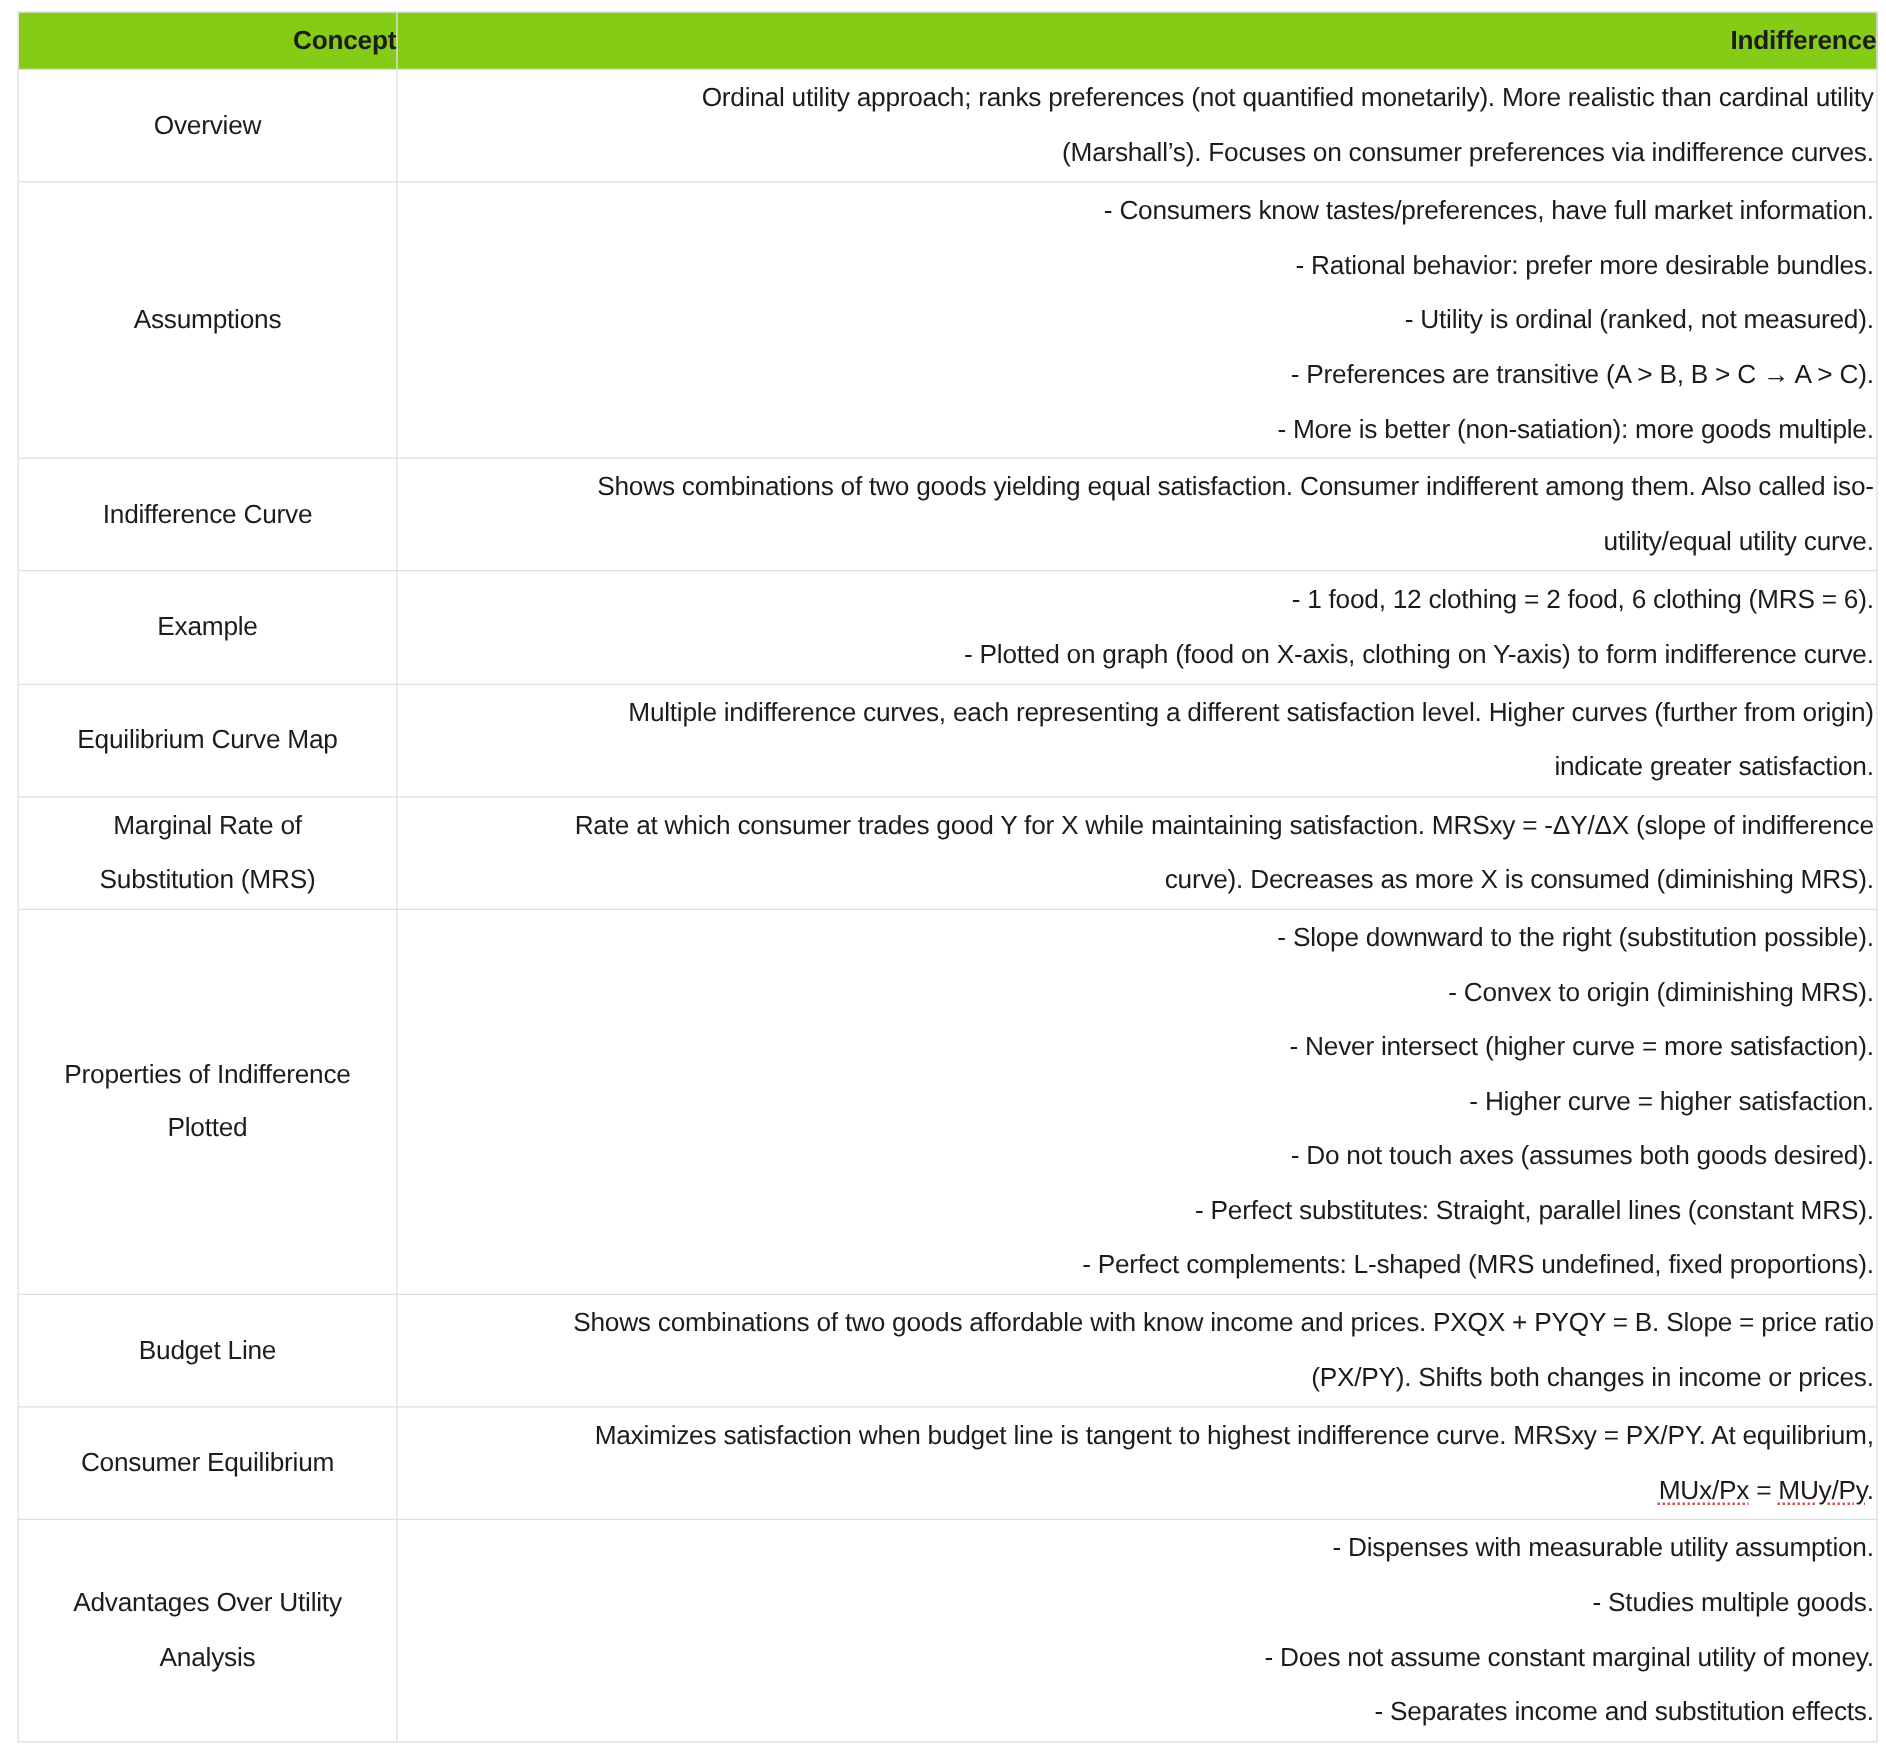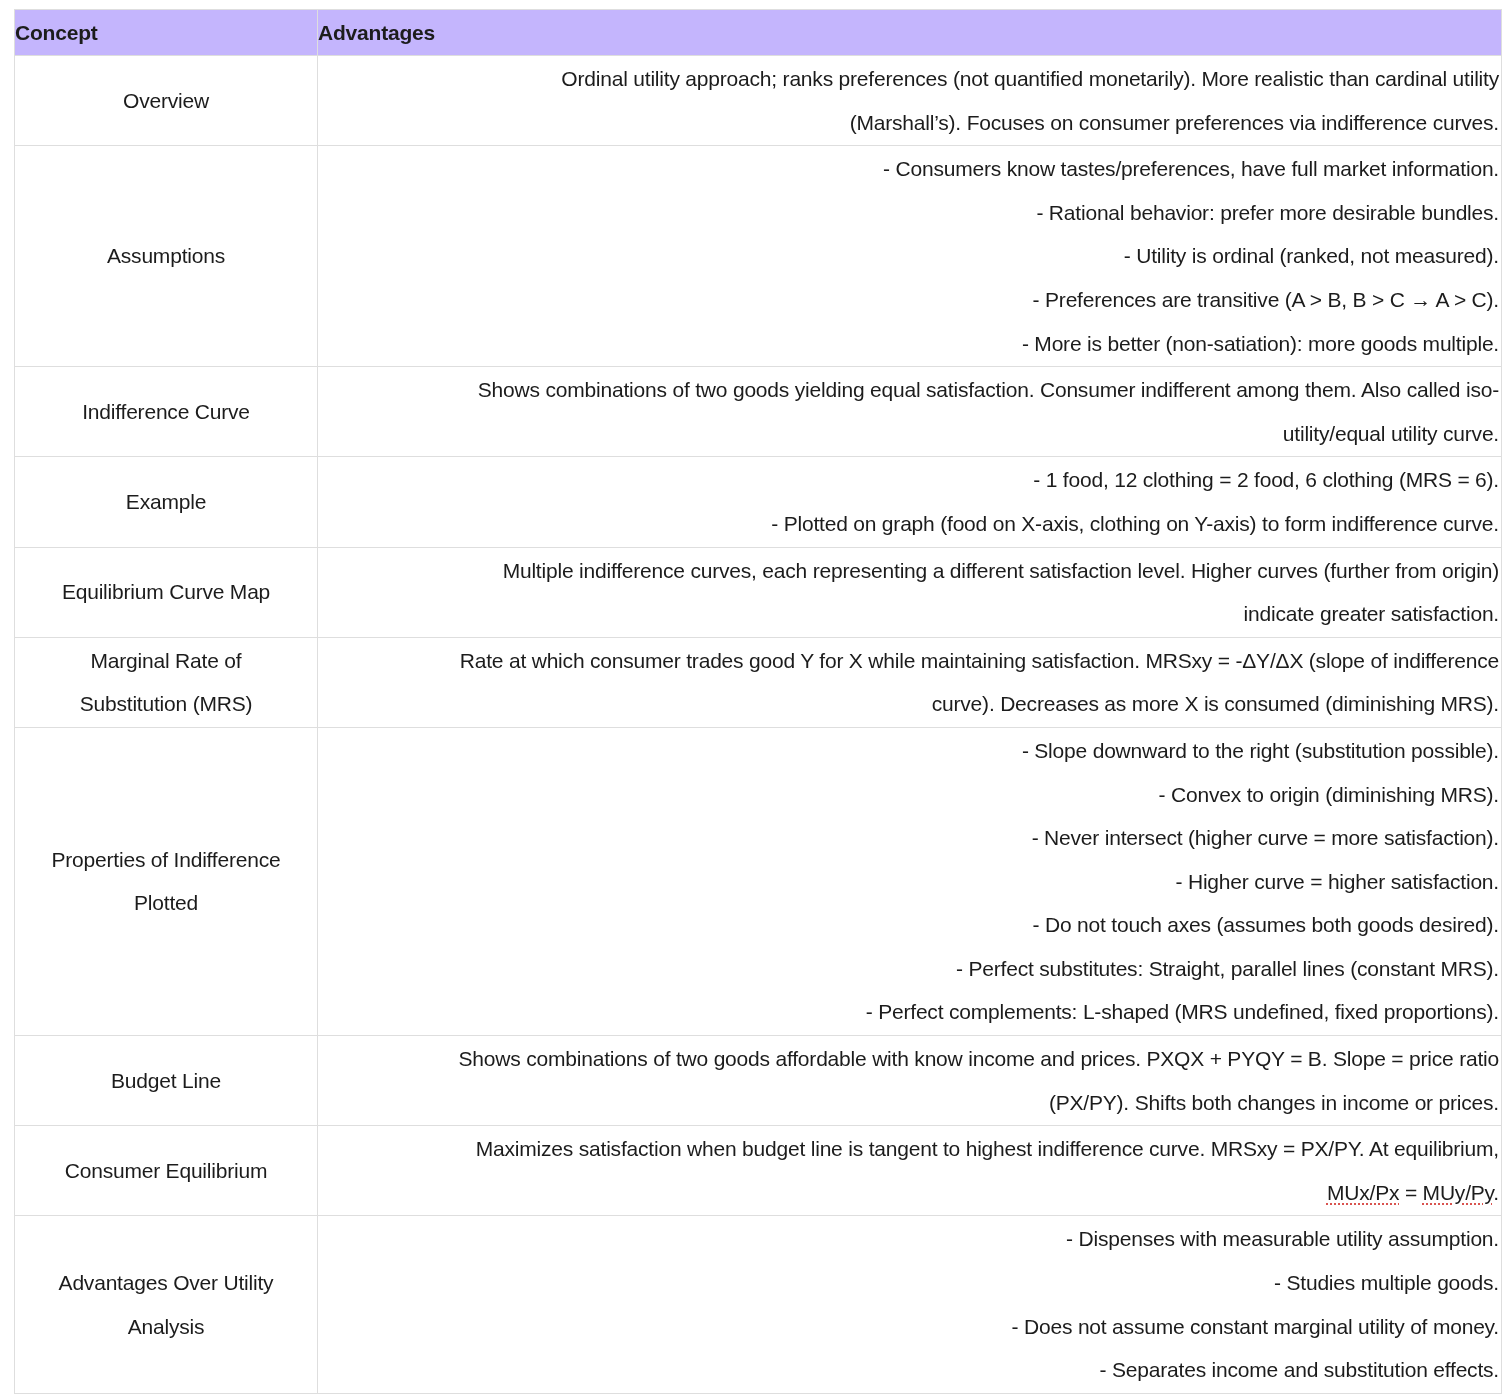--- a/index.html
+++ b/index.html
@@ -11,24 +11,24 @@
       table-layout: fixed;
       font-family: "Liberation Sans", sans-serif;
       font-size: 21px;
       color: #1c1c1c;
       letter-spacing: -0.2px;
     }
     table.concepts col.c1 { width: 303px; }
     table.concepts col.c2 { width: 1184px; }
     th, td { border: 1px solid #dedede; padding: 0; }
     th {
-      background: #c4b5fd;
+      background: #84cc16;
       height: 45px;
       font-weight: bold;
-      text-align: left;
+      text-align: right;
       font-size: 21px;
     }
     td.concept {
       text-align: center;
       vertical-align: middle;
       line-height: 43.6px;
       padding: 1px 6px;
     }
     td.desc {
       text-align: right;
@@ -46,21 +46,21 @@
 <body>
 
 <table class="concepts">
   <colgroup>
       <col class="c1">
       <col class="c2">
     </colgroup>
   <thead>
     <tr>
       <th>Concept</th>
-      <th>Advantages</th>
+      <th>Indifference</th>
     </tr>
   </thead>
   <tbody id="rows">
       <tr>
         <td class="concept"><span>Overview</span></td>
         <td class="desc">
           <span class="line">Ordinal utility approach; ranks preferences (not quantified monetarily). More realistic than cardinal utility</span>
           <span class="line">(Marshall’s). Focuses on consumer preferences via indifference curves.</span>
         </td>
       </tr>

